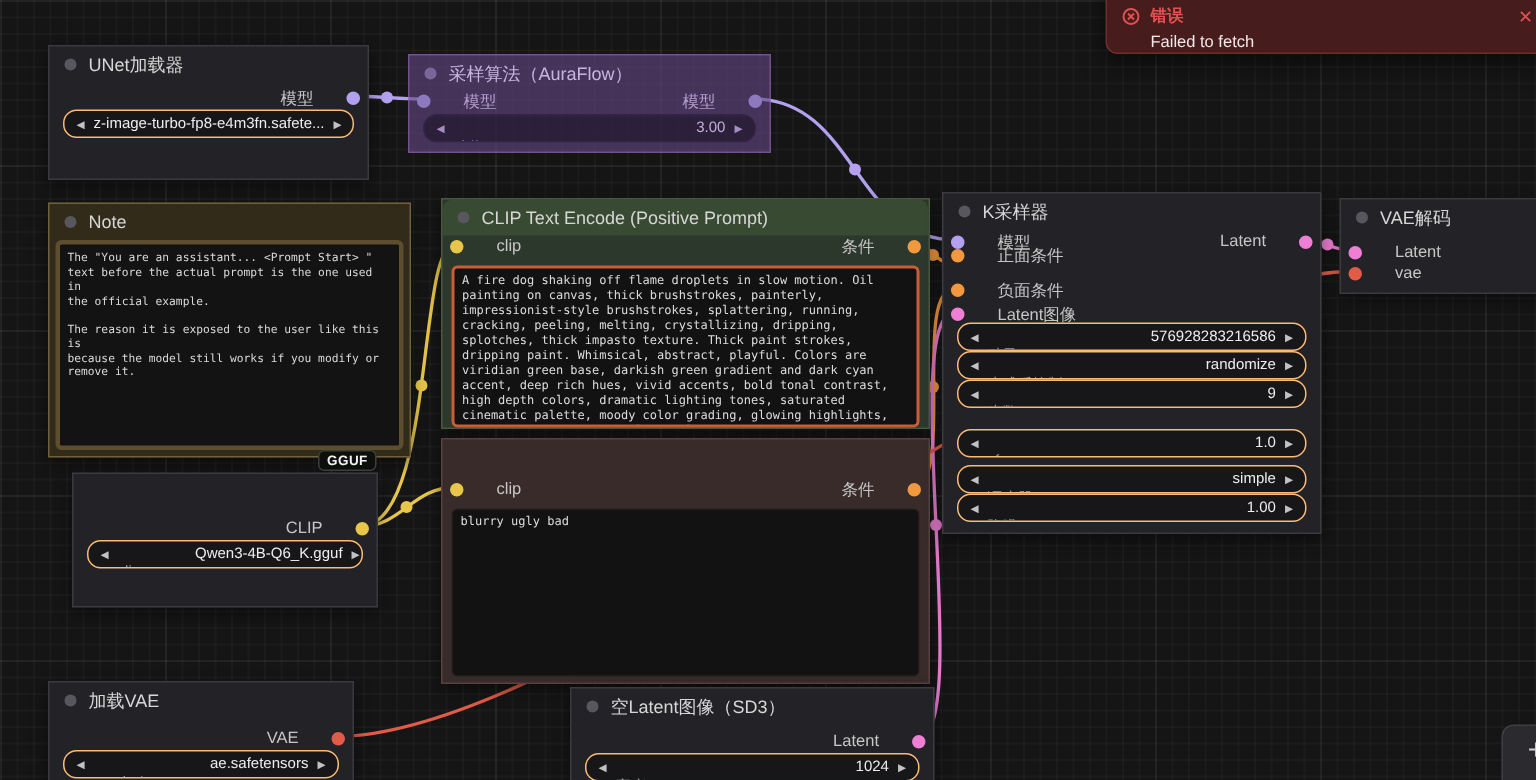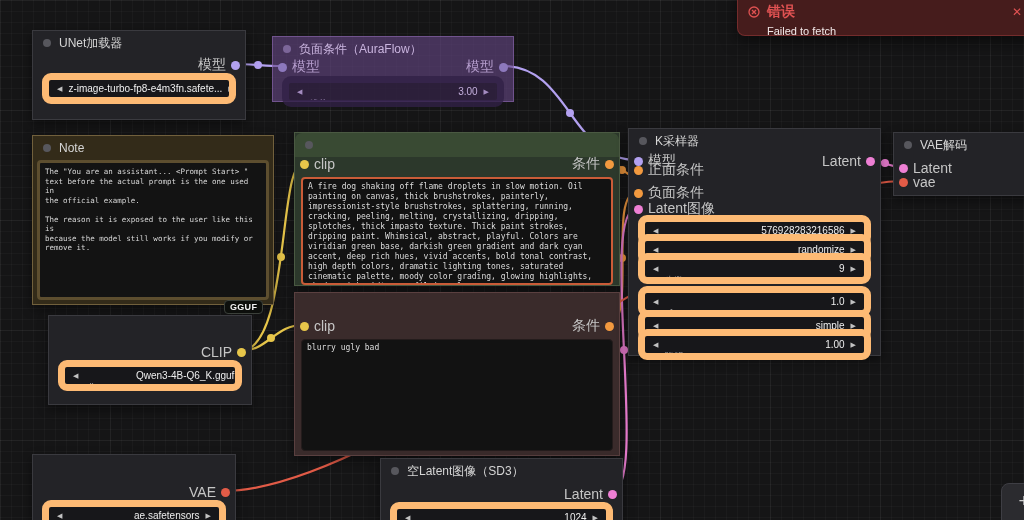--- a/index.html
+++ b/index.html
@@ -17,33 +17,33 @@
   }
   #wires{position:absolute;left:0;top:0;z-index:1;}
   .node{
     position:absolute;z-index:2;border-radius:0;
     background:#232327;border:1px solid #3a3a3f;
     box-shadow:0 4px 10px rgba(0,0,0,0.45);
   }
   .ntitle{height:24px;display:flex;align-items:center;gap:8px;padding:0 10px;
     font-size:12px;color:#d6d6d6;white-space:nowrap;overflow:hidden;}
   .cdot{width:8px;height:8px;border-radius:50%;background:#57575d;flex:none;}
-  .pin,.pout{position:absolute;display:flex;align-items:center;gap:5px;
-    font-size:14px;color:#c6c6c6;height:14px;white-space:nowrap;}
+  .pin,.pout{position:absolute;display:flex;align-items:center;gap:22px;
+    font-size:11px;color:#c6c6c6;height:14px;white-space:nowrap;}
   .pin{left:5px;}
   .pout{right:5px;}
   .dot{width:9px;height:9px;border-radius:50%;flex:none;}
   .c-model{background:#b3a1f0;}
   .c-clip{background:#e7c64a;}
   .c-cond{background:#f2993f;}
   .c-latent{background:#ee7fd4;}
   .c-vae{background:#e25b47;}
   .c-model-dim{background:#8d79bd;}
   .widget{position:absolute;left:9px;right:9px;height:17px;background:#17171a;
-    border:7px solid #fdba74;border-radius:9px;display:flex;align-items:center;
+    border:1px solid #fdba74;border-radius:9px;display:flex;align-items:center;
     gap:6px;padding:0 8px;font-size:10px;color:#c9c9c9;white-space:nowrap;overflow:hidden;}
   .warr{font-size:7px;color:#c2c2c2;flex:none;}
   .wname{color:#9b9b9b;margin-top:24px;}
   .wname.u{text-decoration:underline;}
   .wval{margin-left:auto;color:#ededed;}
   .wval.wcenter{margin:0 auto;}
   .prompt{position:absolute;left:6px;right:6px;background:#121212;border-radius:4px;
     font-family:"DejaVu Sans Mono", monospace;font-size:8px;line-height:10px;
     color:#dcdcdc;padding:3px 5px;white-space:pre-wrap;overflow:hidden;}
   
@@ -64,26 +64,26 @@
   .node-purple{background:rgba(100,69,133,0.62);border:1px solid rgba(165,123,205,0.45);box-shadow:none;}
   .node-purple .ntitle{color:#c9b4de;}
   .node-purple .cdot{background:#7c6699;}
   .node-purple .pin,.node-purple .pout{color:#b49ccc;}
   .node-purple .widget{background:rgba(18,12,26,0.5);border-color:rgba(60,40,85,0.6);color:#b49ccc;}
   .node-purple .warr{color:#a48cc0;}
   .node-purple .wname{color:#a48cc0;}
   .node-purple .wval{color:#c3aedb;}
   
   .badge{position:absolute;z-index:3;background:#0d0f0c;color:#f2f2f2;border:1px solid #3b403a;
-    border-radius:4px;font-size:9px;font-weight:bold;padding:1px 5px;letter-spacing:0.3px;margin-left:12px;}
+    border-radius:4px;font-size:9px;font-weight:bold;padding:1px 5px;letter-spacing:0.3px;}
   
   .toast{position:absolute;z-index:10;background:#461c1c;border:1px solid rgba(224,82,82,0.3);
     border-radius:8px;box-shadow:0 5px 16px rgba(0,0,0,0.55);}
   .toast-title-row{display:flex;align-items:center;gap:7px;padding:14px 12px 0 10px;}
-  .toast-title{color:#e05252;font-weight:bold;font-size:14px;}
+  .toast-title{color:#e05252;font-weight:bold;font-size:11px;}
   .toast-close{margin-left:auto;color:#e05252;font-size:12px;cursor:default;}
   .toast-msg{color:#f2e9e9;font-size:11px;padding:4px 12px 8px 29px;}
   
   .zoom-panel{position:absolute;z-index:5;background:#2b2b2f;border:1px solid #3e3e44;
     border-radius:8px;display:flex;flex-direction:column;align-items:center;
     color:#d0d0d0;font-size:19px;line-height:1;}
   .zoom-btn{height:32px;display:flex;align-items:center;justify-content:center;width:100%;}
 </style>
 </head>
 <body>
@@ -121,21 +121,21 @@
   <div class="widget" style="top:42px">
     <span class="warr">◀</span>
     <span class="wval wcenter">z-image-turbo-fp8-e4m3fn.safete...</span>
     <span class="warr">▶</span>
   </div>
 </div>
 
 <div class="node node-purple" style="left:272px;top:36px;width:240px;height:64px">
   <div class="ntitle">
     <span class="cdot"></span>
-    <span>负面条件（AuraFlow）</span>
+    <span>采样算法（AuraFlow）</span>
   </div>
   <div class="pin" style="top:23px">
     <span class="dot c-model-dim"></span>
     <span>模型</span>
   </div>
   <div class="pout" style="top:23px">
     <span>模型</span>
     <span class="dot c-model-dim"></span>
   </div>
   <div class="widget" style="top:39px">
@@ -169,35 +169,40 @@
   </div>
   <div class="widget" style="top:44px">
     <span class="warr">◀</span>
     <span class="wname">clip_name</span>
     <span class="wval">Qwen3-4B-Q6_K.gguf</span>
     <span class="warr">▶</span>
   </div>
 </div>
 
 <div class="node" style="left:32px;top:454px;width:202px;height:66px">
+  <div class="ntitle">
+    <span class="cdot"></span>
+    <span>加载VAE</span>
+  </div>
   <div class="pout" style="top:30px">
     <span>VAE</span>
     <span class="dot c-vae"></span>
   </div>
   <div class="widget" style="top:45px">
     <span class="warr">◀</span>
     <span class="wname">vae名称</span>
     <span class="wval">ae.safetensors</span>
     <span class="warr">▶</span>
   </div>
 </div>
 
 <div class="node node-green" style="left:294px;top:132px;width:324px;height:152px">
   <div class="ntitle">
     <span class="cdot"></span>
+    <span>CLIP Text Encode (Positive Prompt)</span>
   </div>
   <div class="pin" style="top:24px">
     <span class="dot c-clip"></span>
     <span>clip</span>
   </div>
   <div class="pout" style="top:24px">
     <span>条件</span>
     <span class="dot c-cond"></span>
   </div>
   <div class="prompt prompt-selected" style="top:44px;height:98px">A fire dog shaking off flame droplets in slow motion. Oil painting on canvas, thick brushstrokes, painterly, impressionist-style brushstrokes, splattering, running, cracking, peeling, melting, crystallizing, dripping, splotches, thick impasto texture. Thick paint strokes, dripping paint. Whimsical, abstract, playful. Colors are viridian green base, darkish green gradient and dark cyan accent, deep rich hues, vivid accents, bold tonal contrast, high depth colors, dramatic lighting tones, saturated cinematic palette, moody color grading, glowing highlights, shadow-rich midtones, filmic colors.</div>

